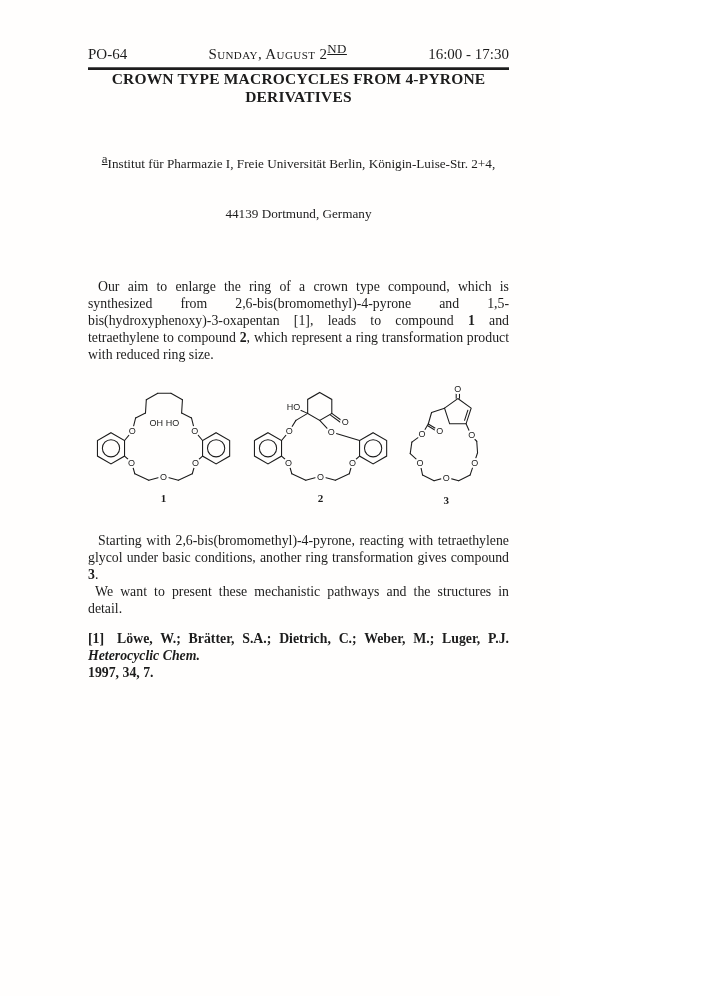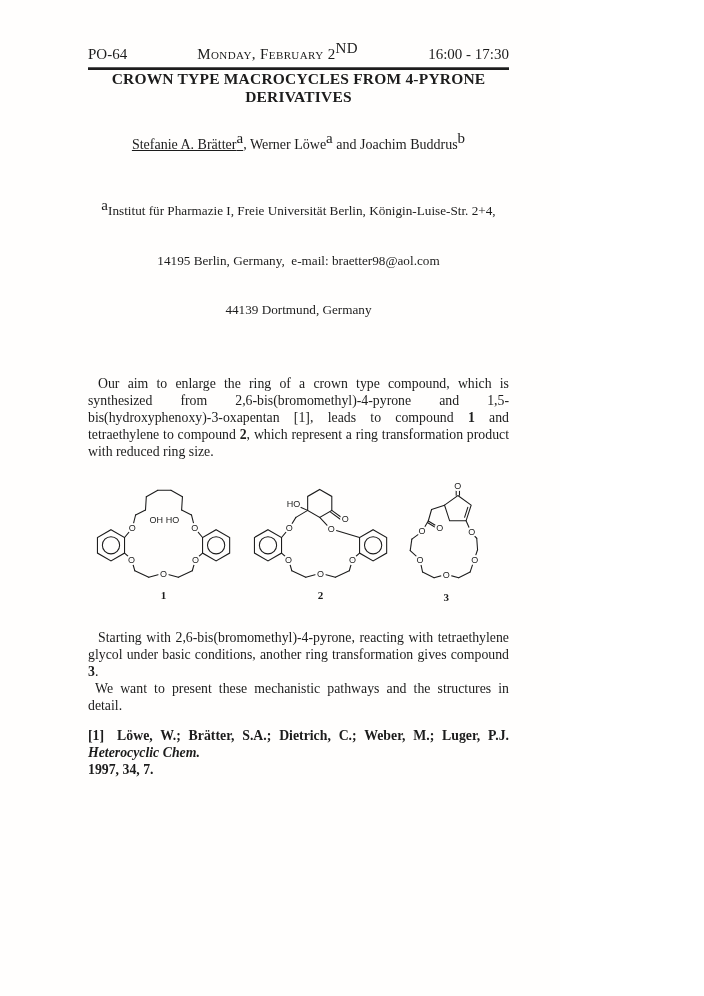--- a/index.html
+++ b/index.html
@@ -9,21 +9,21 @@
     width:560px; height:996px;
     background:#fffefd;
     font-family:"Liberation Serif", serif;
     color:#1c1c1c;
     padding:46px 51px 0 88px;
   }
   
   .hdr { display:flex; justify-content:space-between; align-items:baseline;
          font-size:15px; }
   .hdr .date { font-variant:small-caps; letter-spacing:0.4px; }
-  .hdr sup, .auth sup, .aff sup { font-size:15px; vertical-align:super; line-height:0; }
+  .hdr sup, .auth sup, .aff sup { font-size:13px; vertical-align:super; line-height:0;text-decoration:underline; }
   .rule { height:2px; border-top:1px solid #5a5a5a; border-bottom:2.4px solid #1d1d1d; margin-top:4px; }
   
   .title { text-align:center; font-weight:bold; font-size:15.5px; letter-spacing:0.2px; }
   .auth  { text-align:center; font-size:14px; margin-top:31px; }
   .auth .uname { text-decoration:underline; }
   .aff   { text-align:center; font-size:13.2px; line-height:16.5px; margin-top:17px; white-space:pre-wrap; }
   
   .para { font-size:13.8px; line-height:17px; text-align:justify; }
   .p1 { margin-top:23px; text-indent:10px; }
   .p2 { margin-top:9px;  text-indent:10px; }
@@ -41,34 +41,30 @@
   .ref { margin-top:13px; font-size:13.8px; line-height:17px;font-weight:bold; }
   .ref .idx { margin-right:13px; }
 </style>
 </head>
 <body>
 
 <div class="page">
 
   <div class="hdr">
     <span>PO-64</span>
-    <span class="date"><span>Monday, February 2</span><sup>ND</sup></span>
+    <span class="date"><span>Sunday, August 2</span><sup>ND</sup></span>
     <span>16:00 - 17:30</span>
   </div>
   <div class="rule"></div>
 
   <div class="title">CROWN TYPE MACROCYCLES FROM 4-PYRONE DERIVATIVES</div>
 
-  <div class="auth">
-    <span class="uname"><span>Stefanie A. Brätter</span><sup>a</sup></span><span><span>, Werner Löwe</span><sup>a</sup></span><span><span> and Joachim Buddrus</span><sup>b</sup></span>
-  </div>
 
   <div class="aff">
     <div><sup>a</sup><span>Institut für Pharmazie I, Freie Universität Berlin, Königin-Luise-Str. 2+4,</span></div>
-    <div><span>14195 Berlin, Germany,  e-mail: braetter98@aol.com</span></div>
     <div><span>44139 Dortmund, Germany</span></div>
   </div>
 
   <p class="para p1"><span>Our aim to enlarge the ring of a crown type compound, which is synthesized from 2,6-bis(bromomethyl)-4-pyrone and 1,5-bis(hydroxyphenoxy)-3-oxapentan [1], leads to compound </span><b>1</b><span> and tetraethylene to compound </span><b>2</b><span>, which represent a ring transformation product with reduced ring size.</span></p>
 
   <div class="figrow">
 
     <svg width="184" height="148" viewBox="8 0 184 148">
       <g>
         <line class="bond" x1="52.5" y1="68.5" x2="62" y2="57"></line>

